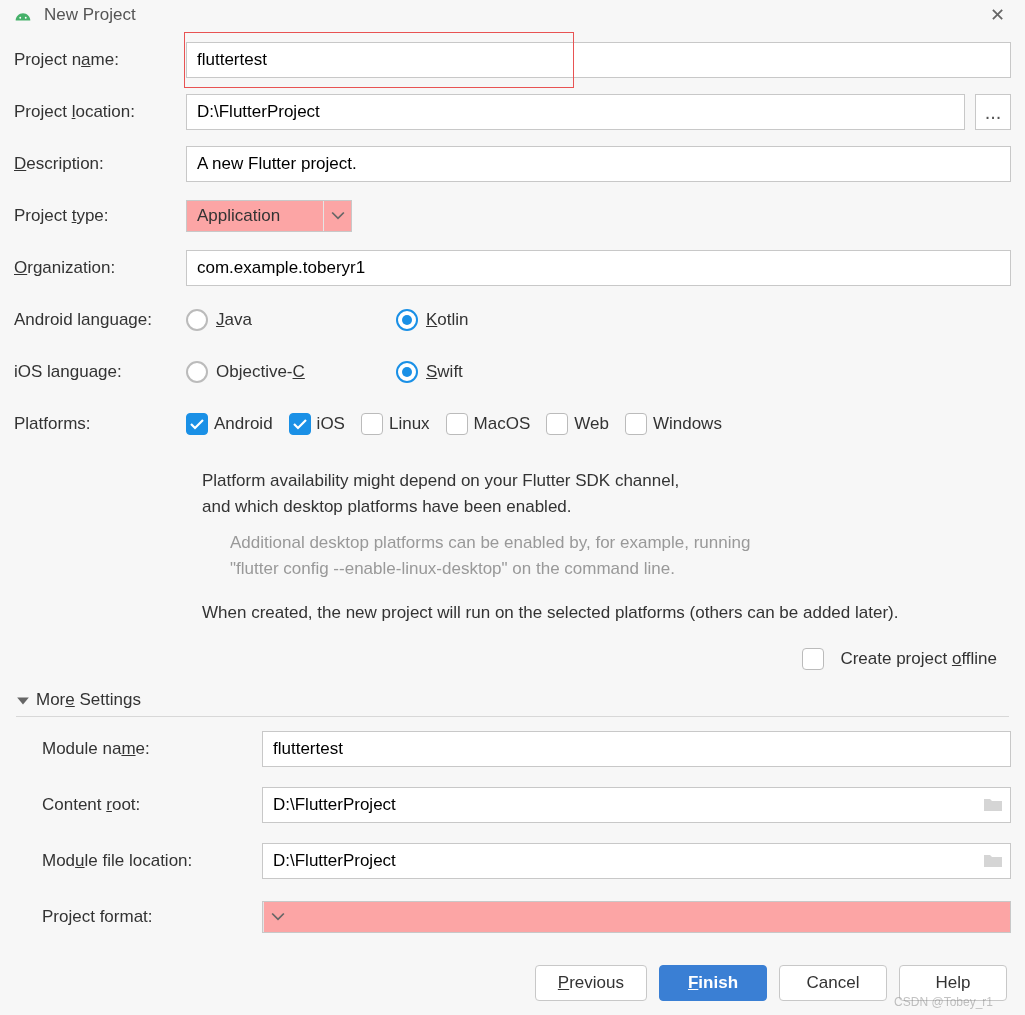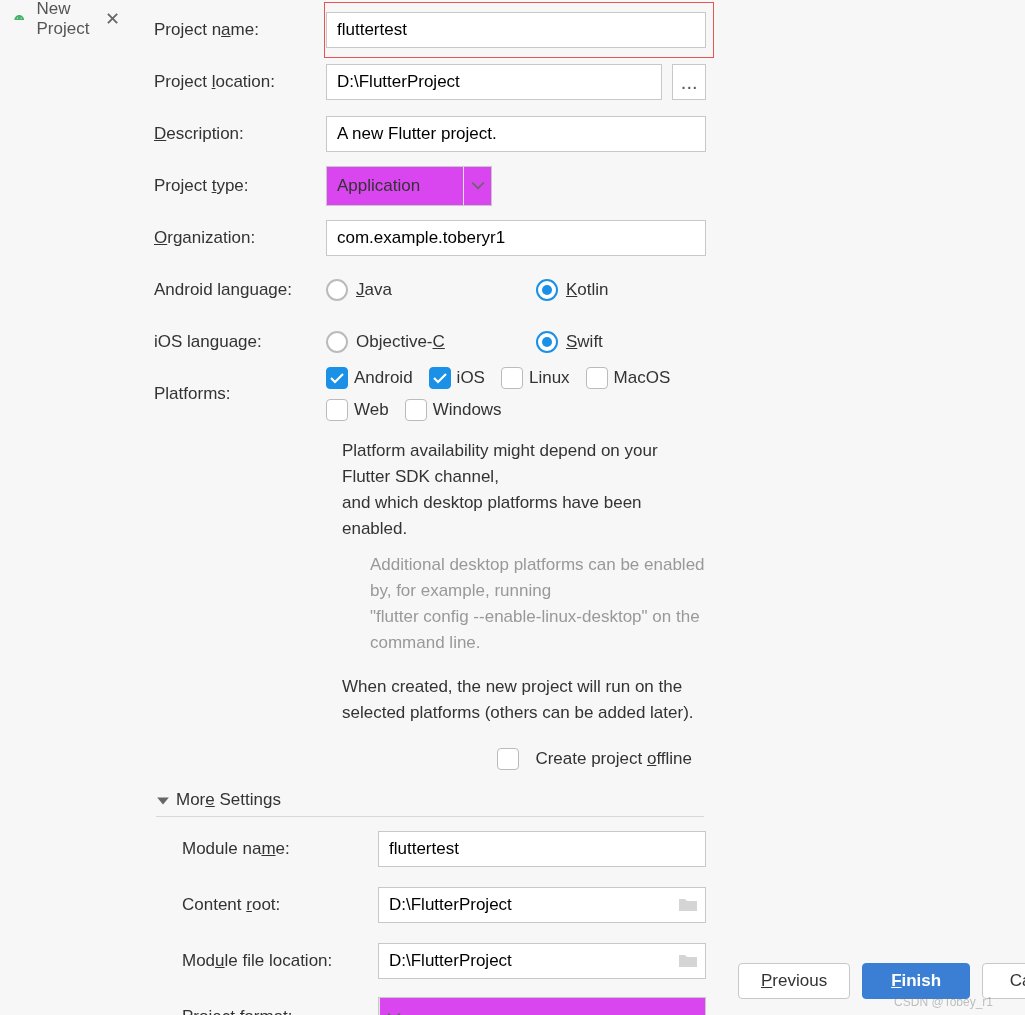--- a/index.html
+++ b/index.html
@@ -1,17 +1,17 @@
 <!DOCTYPE html>
 <html><head>
 <meta charset="utf-8">
 <style>
 * { box-sizing: border-box; margin: 0; padding: 0; }
 html, body { width: 1025px; height: 1015px; font-family: "Segoe UI", Arial, sans-serif; font-size: 16px; color: #333; background: #fff; overflow: hidden; }
-.window { width: 100%; height: 100%; display: flex; flex-direction: row; background: #f7f7f7; }
+.window { width: 100%; height: 100%; display: flex; flex-direction: column; background: #f7f7f7; }
 .titlebar { display: flex; align-items: center; height: 38px; padding: 0 12px; color: #555; font-size: 17px; }
 .titlebar .app-icon { width: 22px; height: 22px; margin-right: 10px; }
 .titlebar .spacer { flex: 1; }
 .titlebar .close-btn { font-size: 18px; color: #666; cursor: pointer; padding: 4px 8px; }
 
 .content { flex: 1; padding: 10px 14px 0 14px; display: flex; flex-direction: column; }
 
 .row { display: flex; align-items: center; min-height: 40px; margin-bottom: 12px; }
 .label-col { width: 172px; padding-right: 8px; font-size: 17px; color: #333; }
 .label-col.pf-label { width: 196px; }
@@ -28,21 +28,21 @@
 }
 
 .browse-btn {
   width: 38px; height: 36px; border: 1px solid #c8c8c8; background: #fff;
   display: flex; align-items: center; justify-content: center; font-size: 20px; color: #555;
   cursor: pointer;
 }
 
 .select-wrap {
   position: relative; display: inline-flex; align-items: center;
-  border: 1px solid #c8c8c8; background: #d946ef; height: 40px;
+  border: 1px solid #c8c8c8; background: #fca5a5; height: 32px;
 }
 .select-wrap.wide { width: 100%; }
 .select-wrap .sel-text { padding: 0 10px; font-size: 17px; flex: 1; }
 .select-wrap .chev { width: 28px; display: flex; align-items: center; justify-content: center; color: #666; border-left: 1px solid #e5e5e5; height: 100%; }
 .select-wrap .chev svg { width: 14px; height: 14px; }
 
 .radio-group { display: flex; gap: 40px; align-items: flex-end; }
 .radio-group .opt { display: flex; align-items: center; gap: 8px; min-width: 170px; font-size: 17px; }
 .radio {
   width: 22px; height: 22px; border-radius: 50%; border: 2px solid #bbb; display: inline-flex; align-items: center; justify-content: center; background: #fff;
@@ -66,21 +66,21 @@
 
 .offline-row { display: flex; justify-content: flex-end; padding-right: 14px; margin: 8px 0 20px 0; }
 .offline-row .opt { display: flex; align-items: center; gap: 16px; font-size: 17px; }
 
 .expander-header {
   display: flex; align-items: center; gap: 6px; font-size: 17px; color: #333;
   border-bottom: 1px solid #d8d8d8; padding-bottom: 6px; margin: 0 2px 12px 2px; cursor: pointer;
 }
 .expander-header .tri { width: 14px; height: 14px; }
 .expander-body { padding-left: 28px; }
-.expander-body .row { margin-bottom: 16px; }
+.expander-body .row { margin-bottom: 16px; gap: 24px; }
 .expander-body .label-col { width: 196px; }
 
 .input-with-icon { position: relative; width: 100%; }
 .input-with-icon input { padding-right: 36px; }
 .input-with-icon .folder-ic {
   position: absolute; right: 8px; top: 50%; transform: translateY(-50%);
   width: 20px; height: 16px; opacity: .35; pointer-events: none;
 }
 
 .footer {

